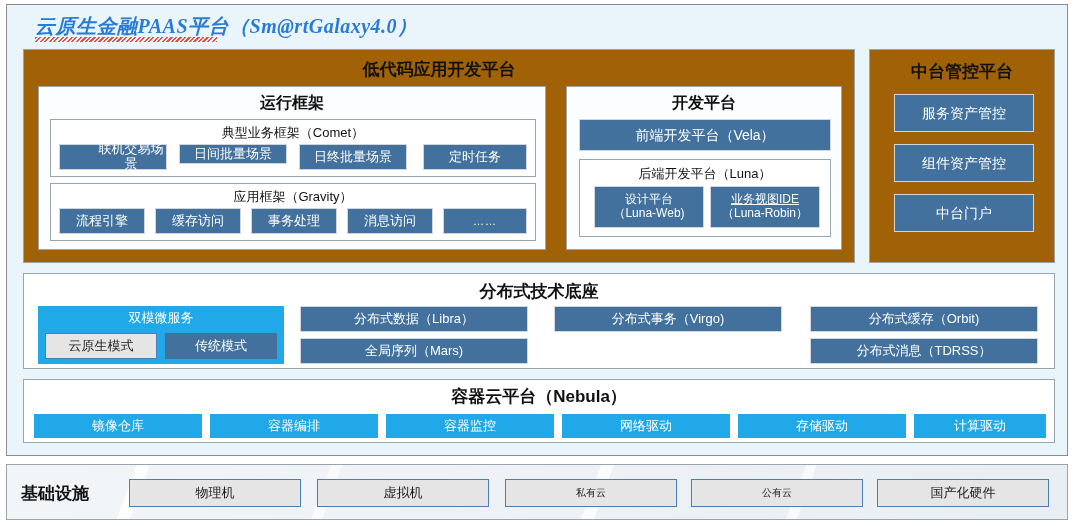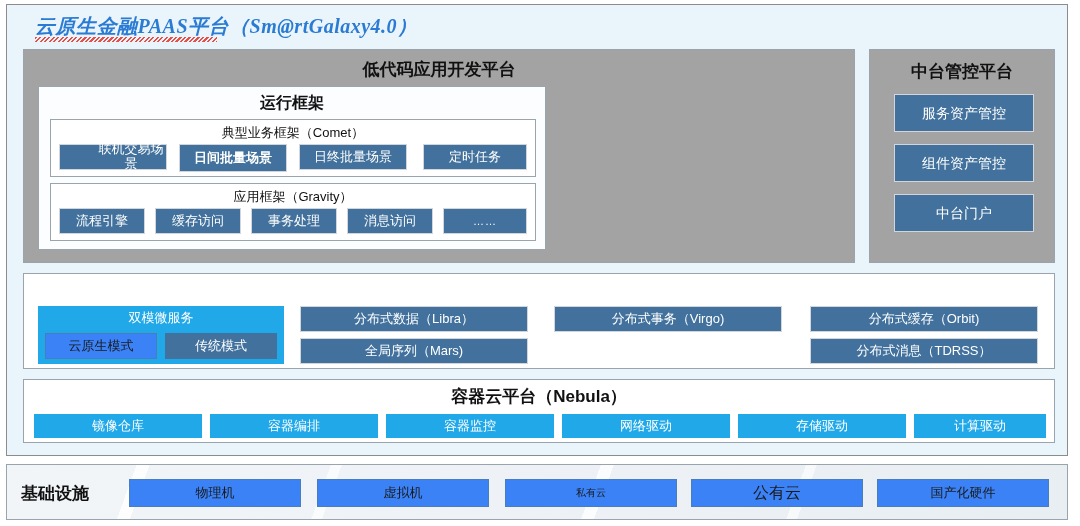--- a/index.html
+++ b/index.html
@@ -22,35 +22,35 @@
     letter-spacing:.5px;white-space:nowrap;
   }
   .squiggle{
     position:absolute;left:28px;top:32px;width:182px;height:5px;
     background:
       repeating-linear-gradient(135deg,#e8463c 0 1.6px,transparent 1.6px 3.2px);
     opacity:.95;
   }
 
   
-  .panel{position:absolute;box-sizing:border-box;background:#a3a3a3;border:1px solid #9aa4ad;}
+  .panel{position:absolute;box-sizing:border-box;background:#a16207;border:1px solid #9aa4ad;}
   .panel.white{background:#ffffff;}
   .hd{width:100%;text-align:center;font-weight:bold;color:#111;}
 
   .chip{
     position:absolute;box-sizing:border-box;
     background:#41719c;border:1px solid #d2d6da;color:#ffffff;
     display:flex;align-items:center;justify-content:center;text-align:center;
     font-size:13px;line-height:1.15;
   }
   .chip.cyan{background:#20a8e8;border-color:#20a8e8;}
   .chip.two{flex-direction:column;}
   .chip .u{text-decoration:underline;}
   .chip.plain{
-    background:#3b82f6;color:#1a1a1a;border:1px solid #4a7ebb;
+    background:#e5e5e5;color:#1a1a1a;border:1px solid #4a7ebb;
   }
 
   
   .infra{
     position:absolute;left:6px;top:464px;width:1062px;height:56px;
     box-sizing:border-box;border:1px solid #9aa4ad;
     background:linear-gradient(100deg,#f2f5f8 0%,#eef2f6 45%,#e9eef3 100%);
     overflow:hidden;
   }
   .infra:before{
@@ -77,45 +77,63 @@
 
     <div class="panel" style="left:16px;top:44px;width:832px;height:214px;">
       <div class="hd" style="position:absolute;left:0;top:8px;font-size:17px;">低代码应用开发平台</div>
 
       <div class="panel" style="left:14px;top:36px;width:508px;height:164px;background:#fbfdfe;">
         <div class="hd" style="position:absolute;left:0;top:6px;font-size:16px;">运行框架</div>
 
         <div class="panel white" style="left:11px;top:32px;width:486px;height:58px;">
           <div class="hd" style="position:absolute;left:0;top:4px;font-size:13px;font-weight:normal;">典型业务框架（Comet）</div>
           <div class="chip" style="left:8px;top:24px;width:108px;height:26px;padding-left:36px;">联机交易场景</div>
-          <div class="chip" style="left:128px;top:24px;width:108px;height:28px;font-weight:bold;">日间批量场景</div>
+          <div class="chip" style="left:128px;top:24px;width:108px;height:20px;">日间批量场景</div>
           <div class="chip" style="left:248px;top:24px;width:108px;height:26px;">日终批量场景</div>
           <div class="chip" style="left:372px;top:24px;width:104px;height:26px;">定时任务</div>
         </div>
 
         <div class="panel white" style="left:11px;top:96px;width:486px;height:58px;">
           <div class="hd" style="position:absolute;left:0;top:4px;font-size:13px;font-weight:normal;">应用框架（Gravity）</div>
           <div class="chip" style="left:8px;top:24px;width:86px;height:26px;">流程引擎</div>
           <div class="chip" style="left:104px;top:24px;width:86px;height:26px;">缓存访问</div>
           <div class="chip" style="left:200px;top:24px;width:86px;height:26px;">事务处理</div>
           <div class="chip" style="left:296px;top:24px;width:86px;height:26px;">消息访问</div>
           <div class="chip" style="left:392px;top:24px;width:84px;height:26px;font-size:11px;letter-spacing:1px;">……</div>
         </div>
       </div>
 
+      <div class="panel" style="left:542px;top:36px;width:276px;height:164px;background:#fbfdfe;">
+        <div class="hd" style="position:absolute;left:0;top:6px;font-size:16px;">开发平台</div>
+
+        <div class="chip" style="left:12px;top:32px;width:252px;height:32px;font-size:14px;">前端开发平台（Vela）</div>
+
+        <div class="panel white" style="left:12px;top:72px;width:252px;height:78px;">
+          <div class="hd" style="position:absolute;left:0;top:5px;font-size:13px;font-weight:normal;">后端开发平台（Luna）</div>
+          <div class="chip two" style="left:14px;top:26px;width:110px;height:42px;font-size:12px;">
+            <span>设计平台</span>
+            <span>（Luna-Web)</span>
+          </div>
+          <div class="chip two" style="left:130px;top:26px;width:110px;height:42px;font-size:12px;">
+            <span class="u">业务视图IDE</span>
+            <span>（Luna-Robin）</span>
+          </div>
+        </div>
+      </div>
     </div>
 
     <div class="panel" style="left:862px;top:44px;width:186px;height:214px;">
       <div class="hd" style="position:absolute;left:0;top:10px;font-size:17px;">中台管控平台</div>
       <div class="chip" style="left:24px;top:44px;width:140px;height:38px;font-size:14px;">服务资产管控</div>
       <div class="chip" style="left:24px;top:94px;width:140px;height:38px;font-size:14px;">组件资产管控</div>
       <div class="chip" style="left:24px;top:144px;width:140px;height:38px;font-size:14px;">中台门户</div>
     </div>
 
     <div class="panel white" style="left:16px;top:268px;width:1032px;height:96px;">
+      <div class="hd" style="position:absolute;left:0;top:6px;font-size:17px;">分布式技术底座</div>
 
       <div class="chip cyan" style="left:14px;top:32px;width:246px;height:58px;align-items:flex-start;">
         <div style="position:absolute;left:0;top:4px;width:100%;text-align:center;font-size:13px;">双模微服务</div>
         <div class="chip plain" style="left:6px;top:26px;width:112px;height:26px;font-size:13px;">云原生模式</div>
         <div class="chip" style="left:126px;top:26px;width:112px;height:26px;font-size:13px;border-color:#41719c;">传统模式</div>
       </div>
 
       <div class="chip" style="left:276px;top:32px;width:228px;height:26px;">分布式数据（Libra）</div>
       <div class="chip" style="left:276px;top:64px;width:228px;height:26px;">全局序列（Mars)</div>
 
@@ -135,17 +153,17 @@
       <div class="chip cyan" style="left:890px;top:34px;width:132px;height:24px;">计算驱动</div>
     </div>
 
   </div>
 
   <div class="infra">
     <div class="infra-label">基础设施</div>
     <div class="chip plain" style="left:122px;top:14px;width:172px;height:28px;font-size:13px;">物理机</div>
     <div class="chip plain" style="left:310px;top:14px;width:172px;height:28px;font-size:13px;">虚拟机</div>
     <div class="chip plain" style="left:498px;top:14px;width:172px;height:28px;font-size:10px;">私有云</div>
-    <div class="chip plain" style="left:684px;top:14px;width:172px;height:28px;font-size:16px;">公有云</div>
+    <div class="chip plain" style="left:684px;top:14px;width:172px;height:28px;font-size:10px;">公有云</div>
     <div class="chip plain" style="left:870px;top:14px;width:172px;height:28px;font-size:13px;">国产化硬件</div>
   </div>
 
 </div>
 
 </body></html>

